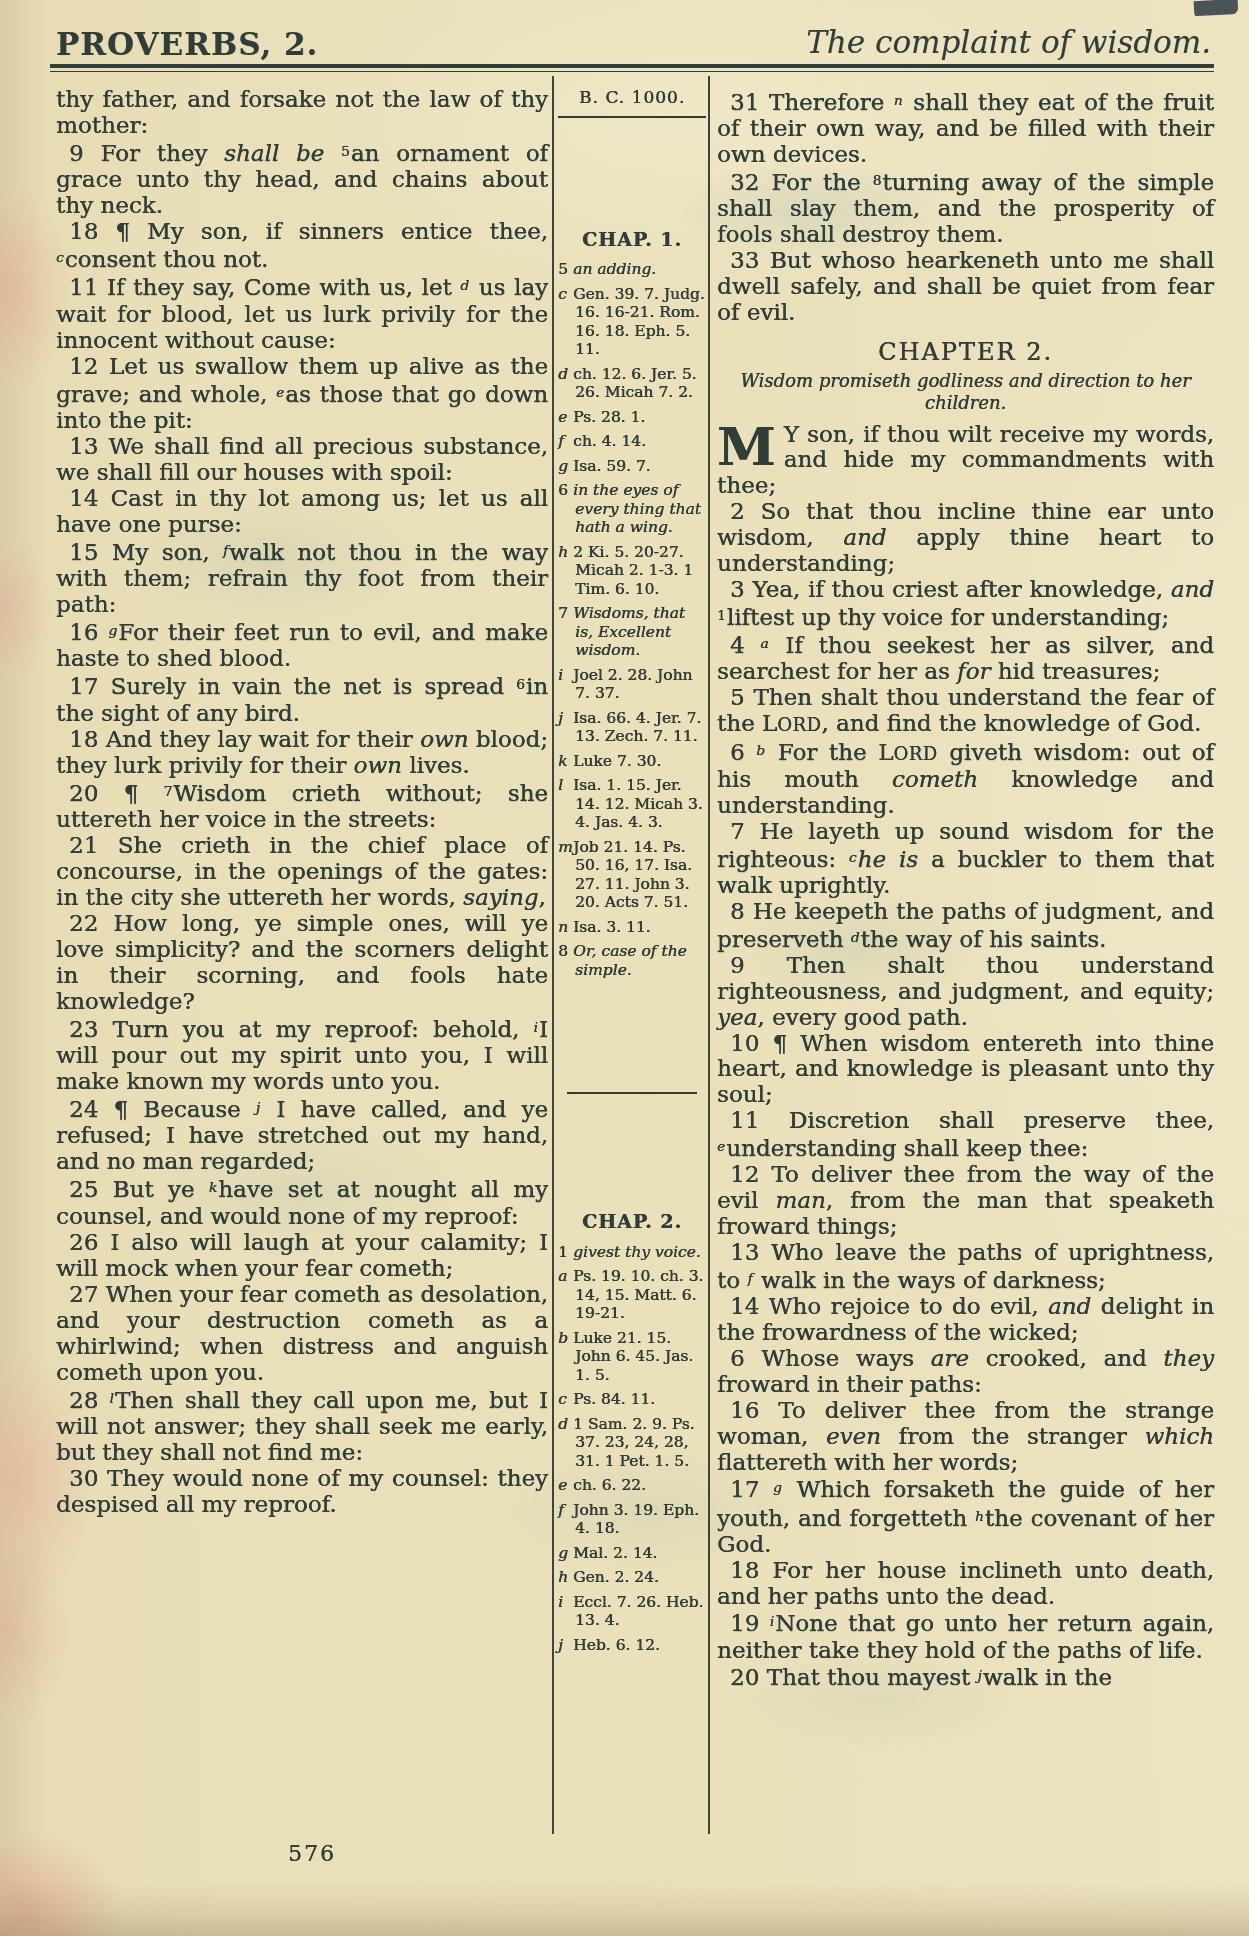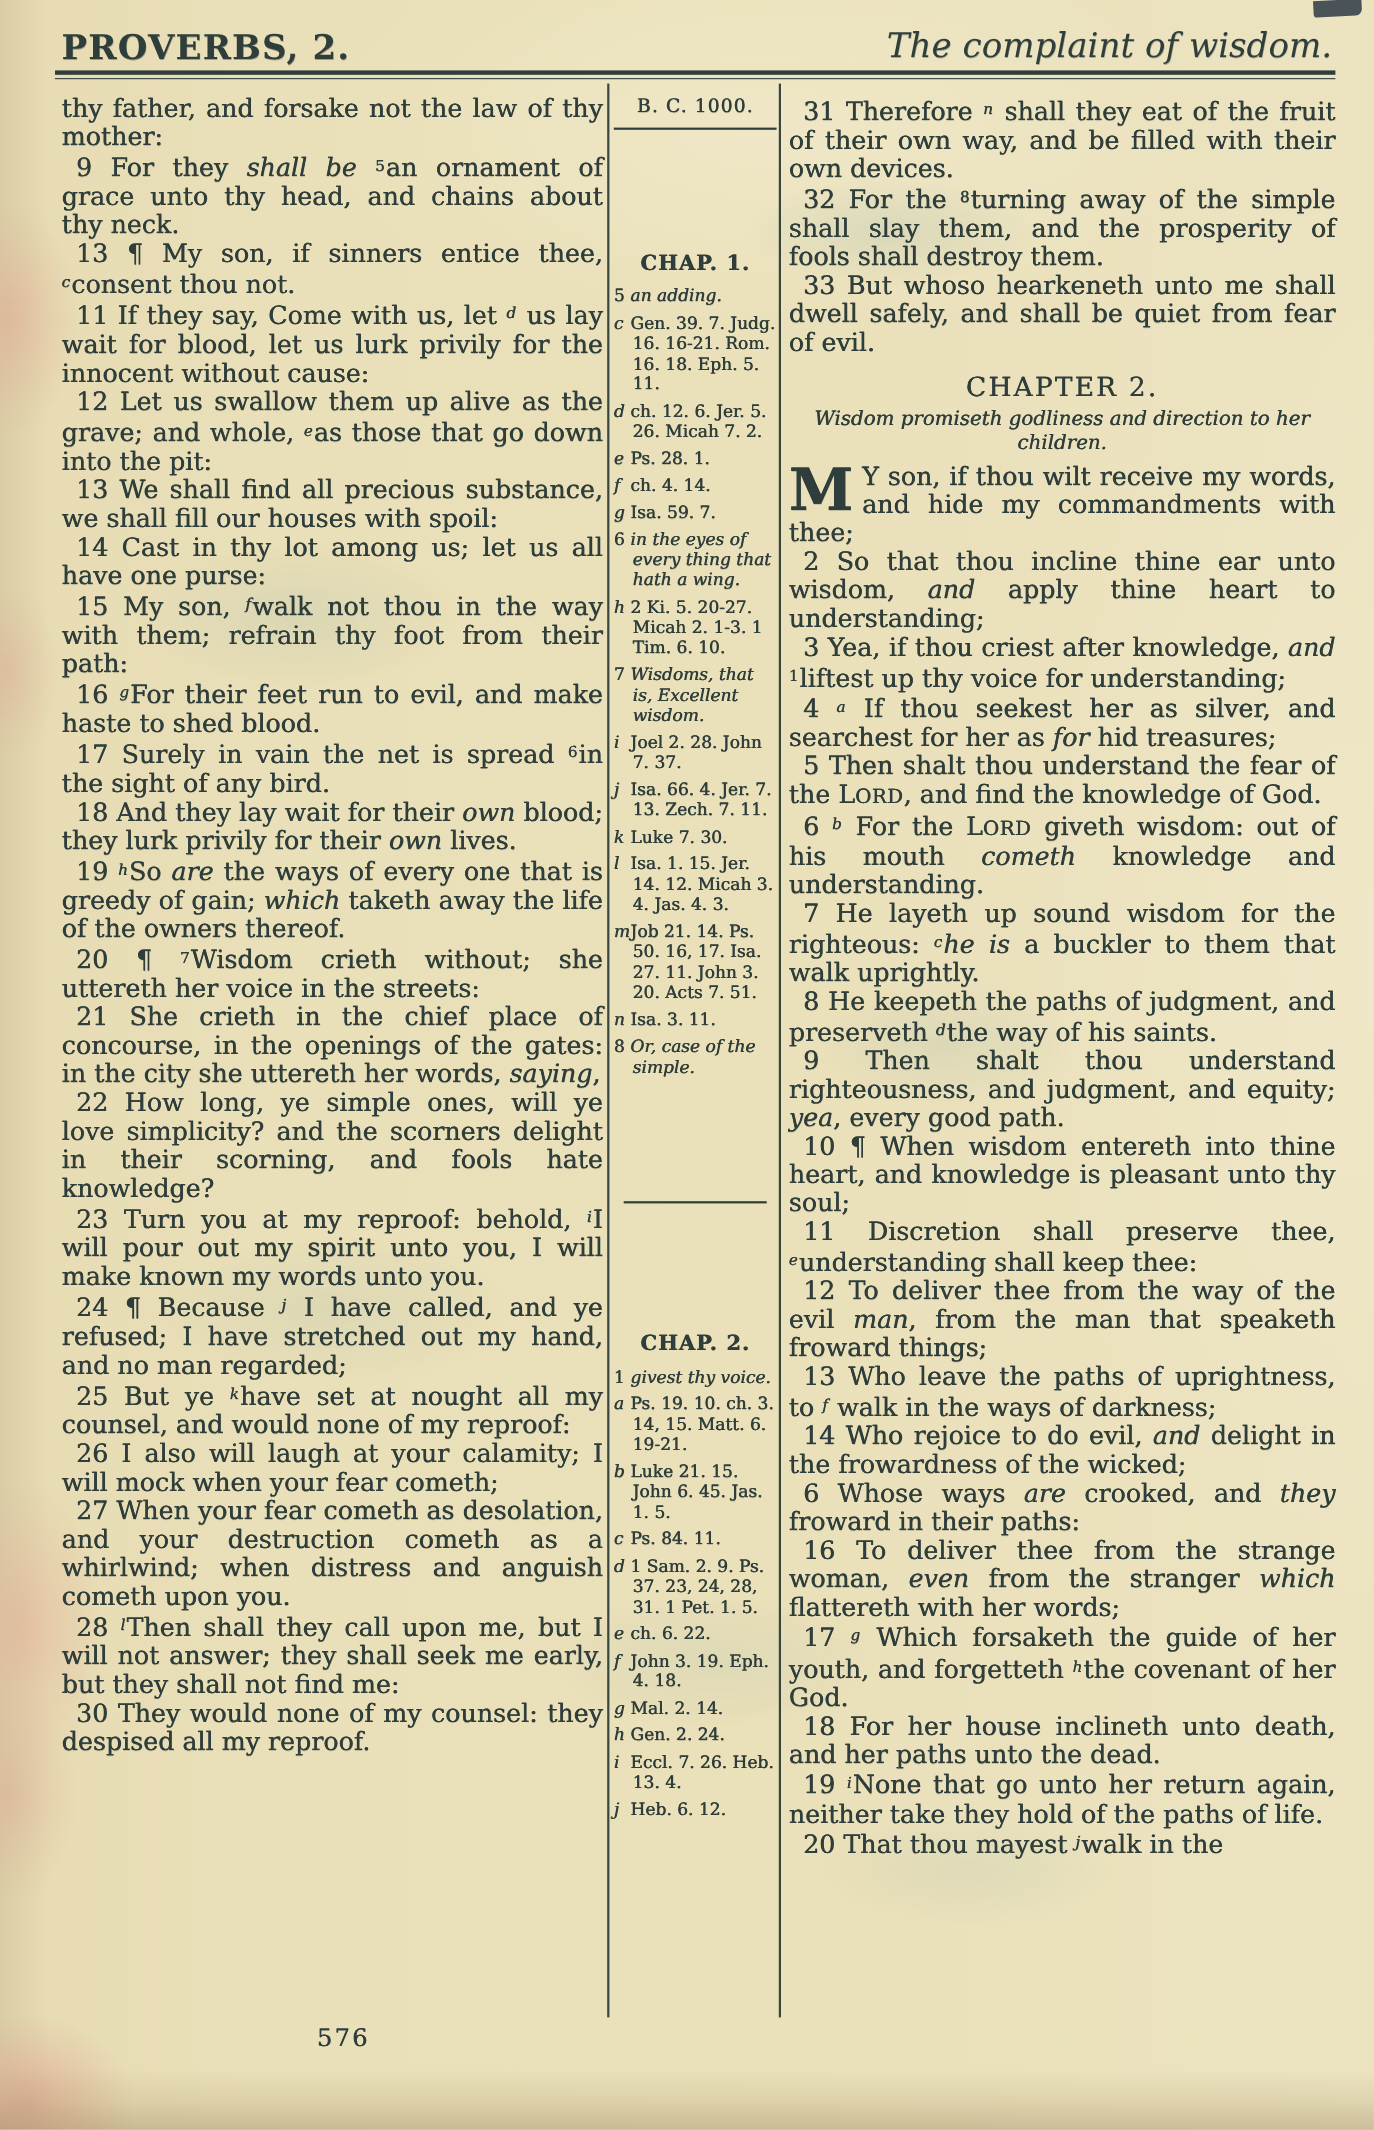--- a/index.html
+++ b/index.html
@@ -85,30 +85,29 @@
   <div class="hdr-left">PROVERBS, 2.</div>
   <div class="hdr-right">The complaint of wisdom.</div>
   <div class="hdr-rule"></div>
 
   <div class="vrule v1"></div>
   <div class="vrule v2"></div>
 
   <div class="col col-left">
       <p class="verse noindent"><span>thy father, and forsake not the law of thy mother:</span></p>
       <p class="verse"><span>9 For they </span><span class="run-i">shall be</span><span> </span><span class="run-sup">5</span><span>an ornament of grace unto thy head, and chains about thy neck.</span></p>
-      <p class="verse"><span>13 ¶ My son, if sinners entice thee, </span><span class="run-sup it">c</span><span>consent thou not.</span></p>
+      <p class="verse"><span>18 ¶ My son, if sinners entice thee, </span><span class="run-sup it">c</span><span>consent thou not.</span></p>
       <p class="verse"><span>11 If they say, Come with us, let </span><span class="run-sup it">d</span><span> us lay wait for blood, let us lurk privily for the innocent without cause:</span></p>
       <p class="verse"><span>12 Let us swallow them up alive as the grave; and whole, </span><span class="run-sup it">e</span><span>as those that go down into the pit:</span></p>
       <p class="verse"><span>13 We shall find all precious substance, we shall fill our houses with spoil:</span></p>
       <p class="verse"><span>14 Cast in thy lot among us; let us all have one purse:</span></p>
       <p class="verse"><span>15 My son, </span><span class="run-sup it">f</span><span>walk not thou in the way with them; refrain thy foot from their path:</span></p>
       <p class="verse"><span>16 </span><span class="run-sup it">g</span><span>For their feet run to evil, and make haste to shed blood.</span></p>
       <p class="verse"><span>17 Surely in vain the net is spread </span><span class="run-sup">6</span><span>in the sight of any bird.</span></p>
       <p class="verse"><span>18 And they lay wait for their </span><span class="run-i">own</span><span> blood; they lurk privily for their </span><span class="run-i">own</span><span> lives.</span></p>
-      <p class="verse"><span>19 </span><span class="run-sup it">h</span><span>So </span><span class="run-i">are</span><span> the ways of every one that is greedy of gain; </span><span class="run-i">which</span><span> taketh away the life of the owners thereof.</span></p>
       <p class="verse"><span>20 ¶ </span><span class="run-sup">7</span><span>Wisdom crieth without; she uttereth her voice in the streets:</span></p>
       <p class="verse"><span>21 She crieth in the chief place of concourse, in the openings of the gates: in the city she uttereth her words, </span><span class="run-i">saying</span><span>,</span></p>
       <p class="verse"><span>22 How long, ye simple ones, will ye love simplicity? and the scorners delight in their scorning, and fools hate knowledge?</span></p>
       <p class="verse"><span>23 Turn you at my reproof: behold, </span><span class="run-sup it">i</span><span>I will pour out my spirit unto you, I will make known my words unto you.</span></p>
       <p class="verse"><span>24 ¶ Because </span><span class="run-sup it">j</span><span> I have called, and ye refused; I have stretched out my hand, and no man regarded;</span></p>
       <p class="verse"><span>25 But ye </span><span class="run-sup it">k</span><span>have set at nought all my counsel, and would none of my reproof:</span></p>
       <p class="verse"><span>26 I also will laugh at your calamity; I will mock when your fear cometh;</span></p>
       <p class="verse"><span>27 When your fear cometh as desolation, and your destruction cometh as a whirlwind; when distress and anguish cometh upon you.</span></p>
       <p class="verse"><span>28 </span><span class="run-sup it">l</span><span>Then shall they call upon me, but I will not answer; they shall seek me early, but they shall not find me:</span></p>
       <p class="verse"><span>30 They would none of my counsel: they despised all my reproof.</span></p>

